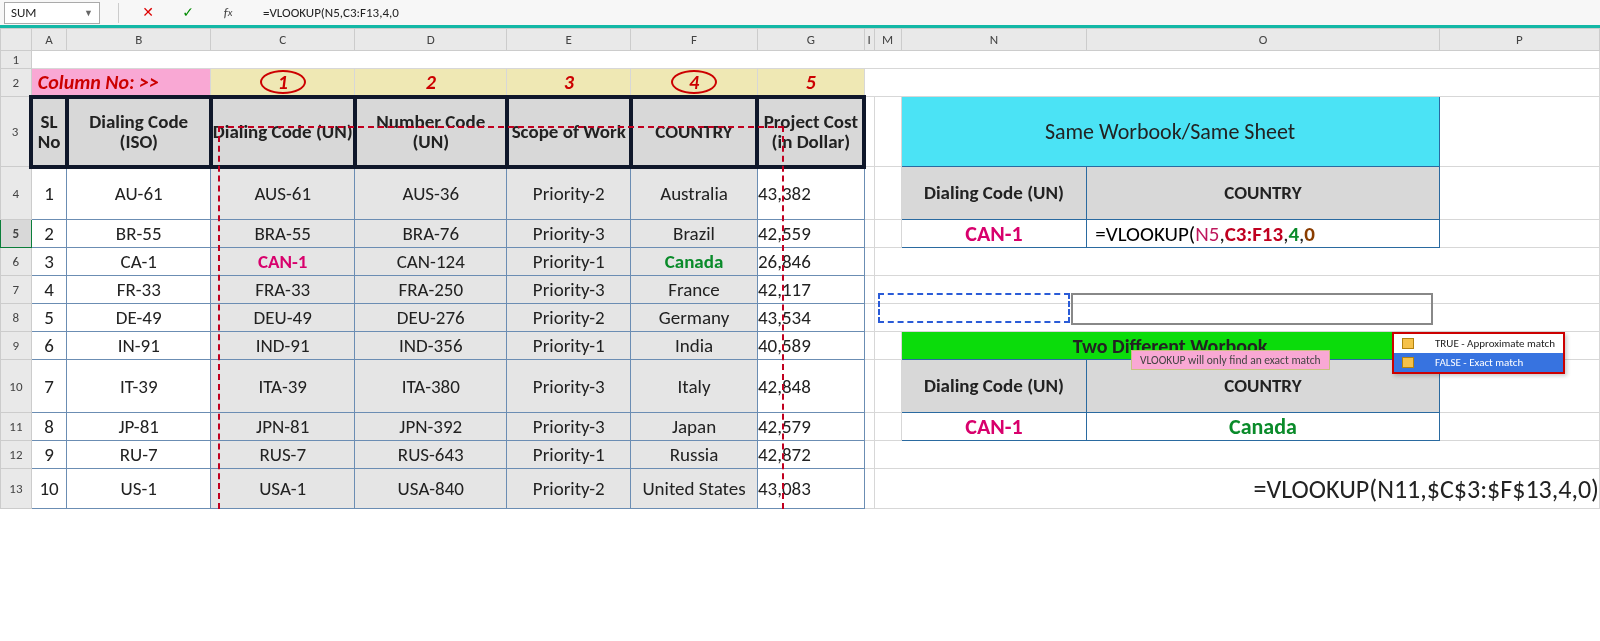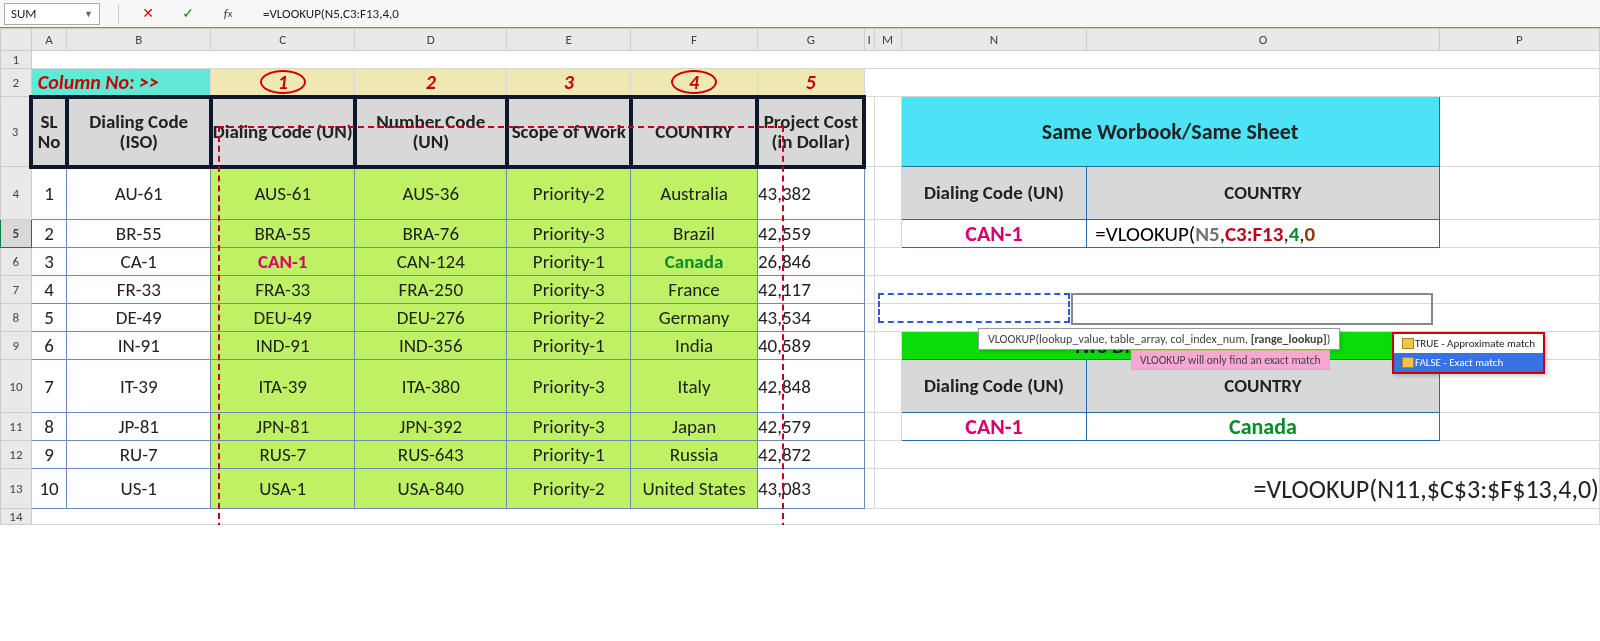--- a/index.html
+++ b/index.html
@@ -1,17 +1,17 @@
 <!DOCTYPE html>
 <html><head>
 <meta charset="utf-8">
 <style>
 *{box-sizing:border-box;margin:0;padding:0}
 body{font-family:Calibri,Arial,sans-serif;font-size:14px;background:#fff;color:#222;user-select:none}
-.fbar{height:28px;border-bottom:1px solid #14b8a6;display:flex;align-items:center;background:#f7f7f7;gap:18px;padding:0 4px}
+.fbar{height:28px;border-bottom:3px solid #14b8a6;display:flex;align-items:center;background:#f7f7f7;gap:18px;padding:0 4px}
 .name-box{width:96px;height:22px;border:1px solid #aaa;background:#fff;display:flex;align-items:center;padding:0 6px;font-size:13px}
 .name-box .dd{margin-left:auto;font-size:9px;color:#666}
 .ficon{width:22px;height:22px;display:flex;align-items:center;justify-content:center;color:#666;cursor:pointer}
 .ficon.cancel{color:#d00}
 .ficon.accept{color:#008a00}
 .fx{font-style:italic;font-size:13px;color:#444}
 .fstr{flex:1;padding-left:6px;font-size:13px}
 .sheet{position:relative;overflow:auto}
 table{border-collapse:collapse}
 .hdr,.rowhdr{background:#e9e9e9;font-size:13px;color:#444;text-align:center}
@@ -24,48 +24,48 @@
 .w-C{width:150px}
 .w-D{width:158px}
 .w-E{width:128px}
 .w-F{width:130px}
 .w-G{width:110px}
 .w-I{width:10px}
 .w-M{width:28px}
 .w-N{width:194px}
 .w-O{width:360px}
 .w-P{width:170px}
-.colno{background:#5eead4;color:#c00;font-weight:bold;font-style:italic;font-size:20px}
+.colno{background:#f9a8d4;color:#c00;font-weight:bold;font-style:italic;font-size:20px}
 .colno.num{color:#c00;background:#efe8b4}
 .ellipse{display:inline-block;border:2px solid #c00;border-radius:50%;width:46px;height:24px;line-height:21px}
 .th{background:#d8d8d8;font-weight:bold;font-size:19px;border:4px solid #0f172a;line-height:1.05}
 .d{border:1px solid #6b8db3;font-size:19px}
-.d.pink{background:#bef264}
+.d.pink{background:#e5e5e5}
 .d.num{text-align:left;padding-right:10px}
 .hl-red{color:#d8006c;font-weight:bold}
 .hl-green{color:#0a8b2a;font-weight:bold}
-.box-title{background:#4be3f5;border:1px solid #2a6aa0;font-weight:bold;font-size:22px;height:70px;text-align:center;vertical-align:middle}
+.box-title{background:#4be3f5;border:1px solid #2a6aa0;font-weight:normal;font-size:22px;height:70px;text-align:center;vertical-align:middle}
 .box-th{background:#d8d8d8;border:1px solid #2a6aa0;font-weight:bold;font-size:19px;text-align:center;vertical-align:middle;line-height:1.05}
 .box-cell{border:1px solid #2a6aa0;font-size:22px;text-align:center}
 .box-cell.formula{text-align:left;padding-left:8px;font-size:21px}
 .box-title2{background:#0bdc0b;border:1px solid #2a6aa0;font-weight:bold;font-size:20px;text-align:center}
 .fpart{display:inline}
 .fp-eq{color:#000}
-.fp-a1{color:#737373;font-weight:bold}
+.fp-a1{color:#be185d;font-weight:normal}
 .fp-a2{color:#c00020;font-weight:bold}
 .fp-a3{color:#0a8b2a;font-weight:bold}
 .fp-a4{color:#8a3d00;font-weight:bold}
 .big-f{font-size:26px;font-weight:normal;text-align:right}
 .selcol{border:2px dashed #2a5bd7;position:absolute;pointer-events:none}
 .selrng{border:2px dashed #c00020;position:absolute;pointer-events:none}
 .editcell{border:2px solid #888;position:absolute;pointer-events:none}
 .syntax-tip{position:absolute;background:#fff;border:1px solid #999;font-size:12px;padding:3px 9px;color:#444;box-shadow:2px 2px 4px rgba(0,0,0,.15)}
 .syntax-tip b{font-weight:bold}
 .match-list{position:absolute;border:1px solid #999;font-size:11px;background:#fff;box-shadow:2px 2px 4px rgba(0,0,0,.2)}
-.match-list .opt{padding:3px 8px;display:flex;align-items:center;gap:1px}
+.match-list .opt{padding:3px 8px;display:flex;align-items:center;gap:21px}
 .match-list .opt.sel{background:#3773e0;color:#fff}
 .match-list .ico{width:12px;height:11px;background:#f6c24a;border:1px solid #b38310;display:inline-block}
 .hint{position:absolute;background:#f9a8d4;border:1px solid #c8c080;font-size:11.5px;padding:2px 8px;color:#444}
 .h70{height:70px}
 .h40{height:40px}
 .h53{height:53px}
 </style>
 </head>
 <body>
 
@@ -270,34 +270,27 @@
     <td class="c d h40">10</td>
     <td class="c d h40">US-1</td>
     <td class="c d pink h40">USA-1</td>
     <td class="c d pink h40">USA-840</td>
     <td class="c d pink h40">Priority-2</td>
     <td class="c d pink h40">United States</td>
     <td class="c d num h40">43,083</td>
     <td class="c h40"></td>
     <td class="c big-f h40" colspan="4">=VLOOKUP(N11,$C$3:$F$13,4,0)</td>
   </tr>
-  <tr>
-    <td class="rowhdr">14</td>
-    <td class="c" colspan="12" style="height:14px"></td>
-  </tr>
 </tbody>
     </table>
 
 <div class="selcol" style="left:878px;top:265px;width:192px;height:30px"></div>
 <div class="selrng" style="left:218px;top:98px;width:566px;height:502px"></div>
 <div class="editcell" style="left:1071px;top:265px;width:362px;height:32px"></div>
 
-<div class="syntax-tip" style="left:978px;top:300px">
-  <span>VLOOKUP(lookup_value, table_array, col_index_num, </span><b>[range_lookup]</b><span>)</span>
-</div>
 <div class="hint" style="left:1131px;top:322px">VLOOKUP will only find an exact match</div>
 <div class="match-list" style="left:1392px;top:304px;border:2px solid #c00">
   <div class="opt">
         <span class="ico"></span>
         <span>TRUE - Approximate match</span>
       </div>
   <div class="opt sel">
         <span class="ico"></span>
         <span>FALSE - Exact match</span>
       </div>

